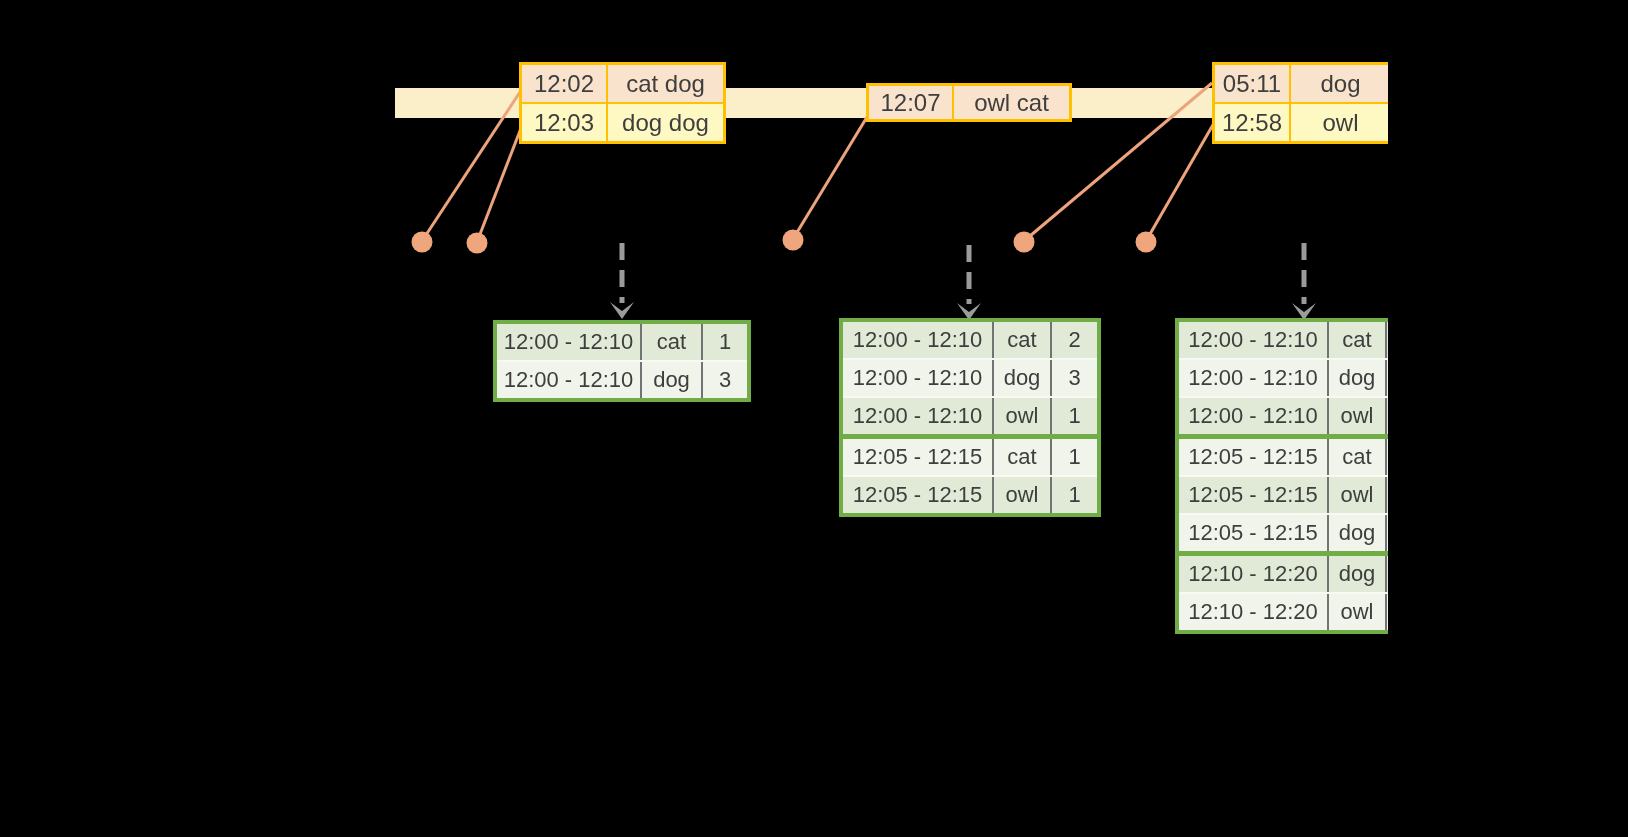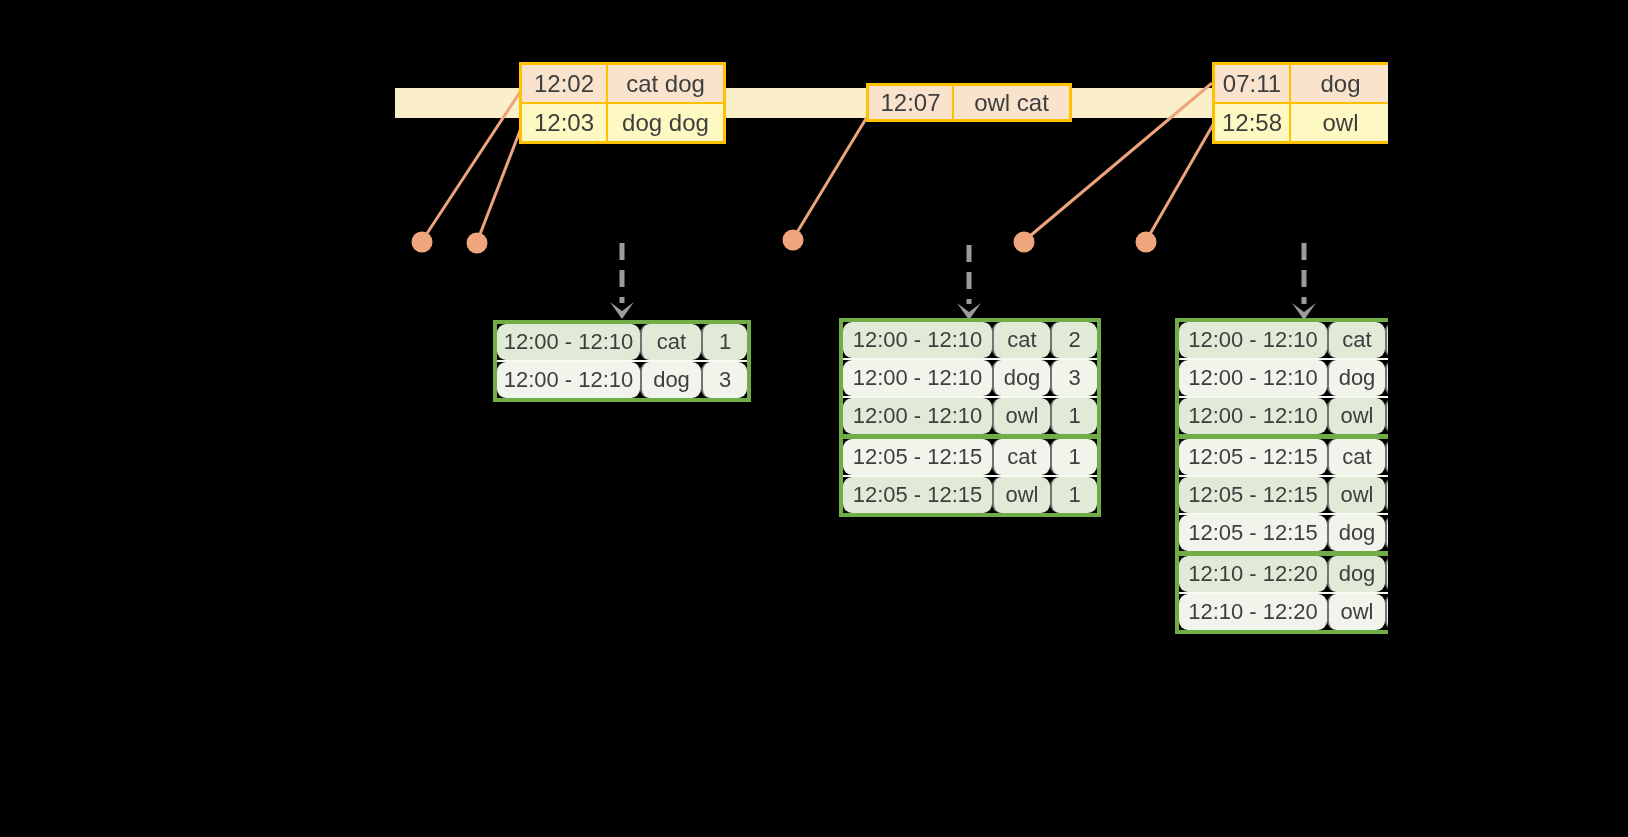--- a/index.html
+++ b/index.html
@@ -17,21 +17,21 @@
   .erow.dark  .ecell{background:#FAE3CC;}
   .erow.light .ecell{background:#fef9c3;}
   .et2 .ecell{height:33px;}
 
   
   .rtable{position:absolute;z-index:2;border:4px solid #70AD47;display:flex;flex-direction:column;}
   .rrow{display:flex;}
   .rrow + .rrow{border-top:2px solid #F7F9F3;}
   .rrow.group{border-top:5px solid #70AD47;}
   .rcell{display:flex;align-items:center;justify-content:center;
-         color:#3E3E3E;font-size:22px;height:36px;border-radius:9px;}
+         color:#3E3E3E;font-size:22px;height:36px;}
   .rcell + .rcell{border-left:2px solid #737373;}
   .rrow.dark  .rcell{background:#E1EAD6;}
   .rrow.light .rcell{background:#F0F4EA;}
 
   .rt1 .win{width:143px}.rt1 .word{width:59px}.rt1 .cnt{width:44px}
   .rt2 .win{width:149px}.rt2 .word{width:56px}.rt2 .cnt{width:45px}
   .rt3 .win{width:148px}.rt3 .word{width:56px}.rt3 .cnt{width:41px}
 
   .et1 .time{width:84px}.et1 .words{width:115px}
   .et2 .time{width:83px}.et2 .words{width:115px}
@@ -86,21 +86,21 @@
 
   <div class="etable et2" style="left:866px;top:83px;">
     <div class="erow dark">
       <div class="ecell time">12:07</div>
       <div class="ecell words">owl cat</div>
     </div>
   </div>
 
   <div class="etable et3" style="left:1212px;top:62px;">
     <div class="erow dark">
-      <div class="ecell time">07:11</div>
+      <div class="ecell time">05:11</div>
       <div class="ecell words">dog</div>
     </div>
     <div class="erow light">
       <div class="ecell time">12:58</div>
       <div class="ecell words">owl</div>
     </div>
   </div>
 
   <div class="rtable rt1" style="left:493px;top:320px;">
     <div class="rrow dark">

